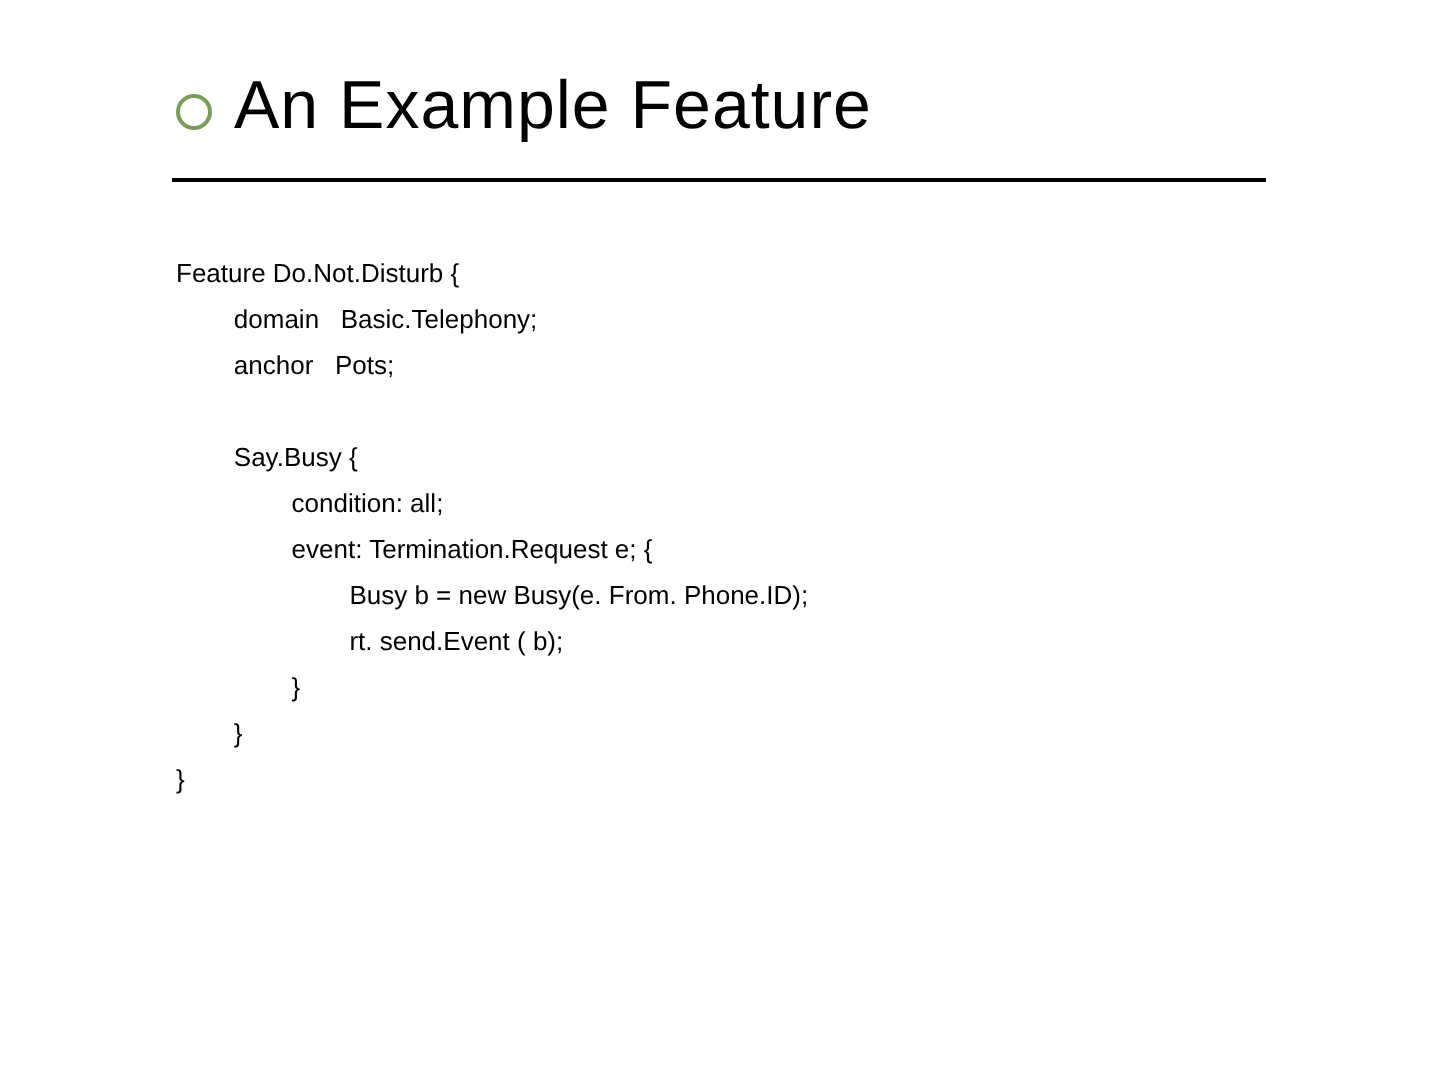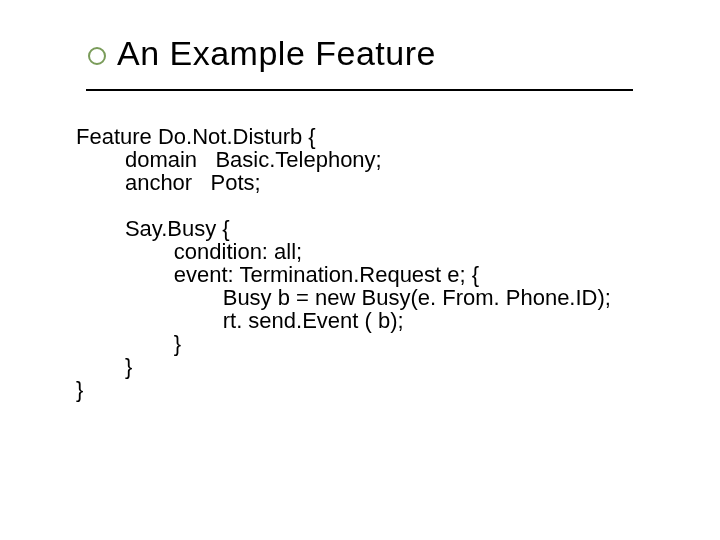--- a/index.html
+++ b/index.html
@@ -26,23 +26,23 @@
       letter-spacing:0.5px;
     }
     #rule {
       position:absolute;
       left:86px; top:81px;
       width:547px;
       border:0; border-top:2px solid #000;
     }
     #body {
       position:absolute;
-      left:76px; top:125px;
+      left:88px; top:125px;
       width:550px;
-      font-size:22px;
+      font-size:13px;
       line-height:23px;
       white-space:pre;
     }
     #footer {
       position:absolute;
       left:0; width:720px;
       top:491px;
       text-align:center;
       font-size:15px;
     }

